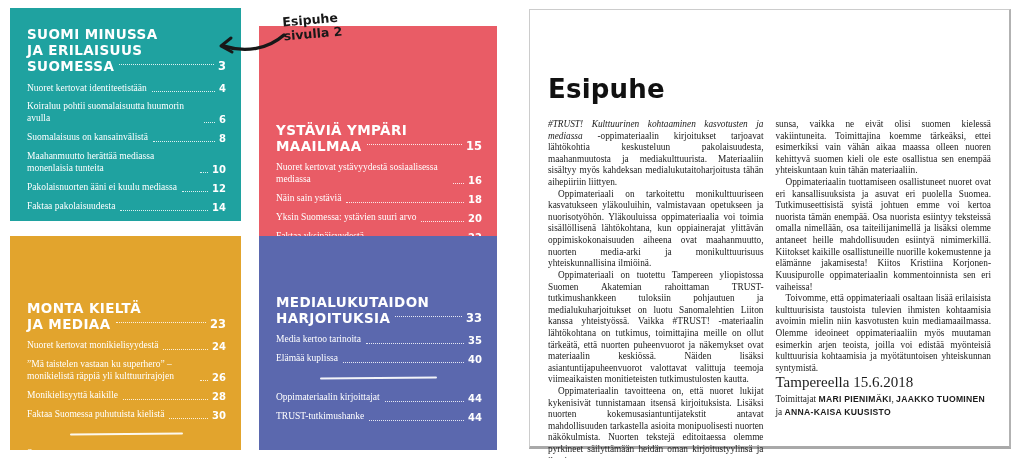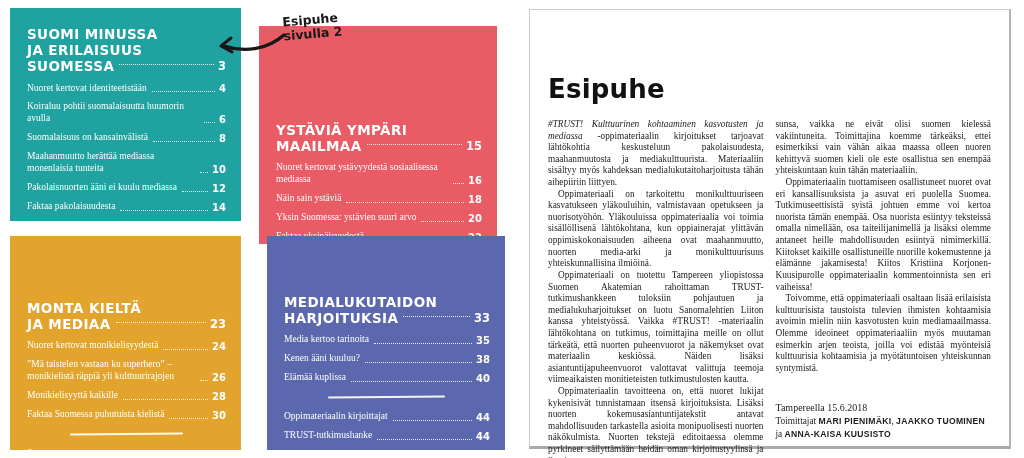--- a/index.html
+++ b/index.html
@@ -5,21 +5,21 @@
   * { box-sizing: border-box; margin: 0; padding: 0; }
   html,body { width:1024px; height:458px; background:#ffffff; overflow:hidden;
               font-family:"Liberation Serif", serif; }
   .stage { position:relative; width:1024px; height:458px; background:#ffffff; }
 
   
   .block { position:absolute; color:#ffffff; overflow:hidden; }
   .block-teal   { left:10px;  top:8px;   width:231px; height:213px; }
   .block-red    { left:259px; top:26px;   width:238px; height:218px; }
   .block-yellow { left:10px;  top:236px; width:231px; height:214px; }
-  .block-blue   { left:267px; top:236px; width:238px; height:214px; }
+  .block-blue   { left:259px; top:236px; width:238px; height:214px; }
   .block-inner { padding:0 15px 0 17px; }
   .pt-teal   { padding-top:18px; }
   .pt-red    { padding-top:96px; }
   .pt-yellow { padding-top:64px; }
   .pt-blue   { padding-top:58px; }
 
   .toc-title-top, .toc-title-last {
     font-family:"DejaVu Sans", sans-serif; font-weight:800;
     font-size:13.5px; line-height:1.2; letter-spacing:.4px; white-space:pre-line;
   }
@@ -46,21 +46,21 @@
   .page-right { position:absolute; left:529px; top:9px; width:482px; height:440px;
     background:#ffffff; border:1px solid #cccccc; border-right:2px solid #b2b2b2;
     border-bottom:3px solid #a9a9a9; padding:64px 18px 0 18px; color:#1c1c1c; }
   .page-right h1 { font-family:"DejaVu Sans", sans-serif; font-weight:800;
     font-size:26px; letter-spacing:.2px; margin:0 0 15px 0; color:#111; }
   .cols { display:flex; gap:12px; }
   .col { width:50%; }
   .p { font-size:9.3px; line-height:1.25; text-align:justify; }
   .p em { font-style:italic; }
   .indent { text-indent:10px; }
-  .dateline { font-size:10px; margin-top:28px; }
+  .dateline { font-size:15px; margin-top:0; }
   .editors { font-size:9.3px; margin-top:2px; line-height:1.35; }
   .editors .name { font-family:"Liberation Sans", sans-serif; font-weight:700;
     font-size:8.6px; letter-spacing:.3px; }
 </style>
 </head>
 <body>
 
 <div class="stage">
 
   <div>
@@ -207,25 +207,20 @@
           <span class="toc-title-num">33</span>
         </div>
         <div>
 
             <div class="toc-row">
               <span class="toc-label">Media kertoo tarinoita</span>
               <span class="leader"></span>
               <span class="toc-num">35</span>
             </div>
 
-            <div class="toc-row">
-              <span class="toc-label">Kenen ääni kuuluu?</span>
-              <span class="leader"></span>
-              <span class="toc-num">38</span>
-            </div>
 
             <div class="toc-row">
               <span class="toc-label">Elämää kuplissa</span>
               <span class="leader"></span>
               <span class="toc-num">40</span>
             </div>
           </div>
         <div class="divider"></div>
         <div>
 

